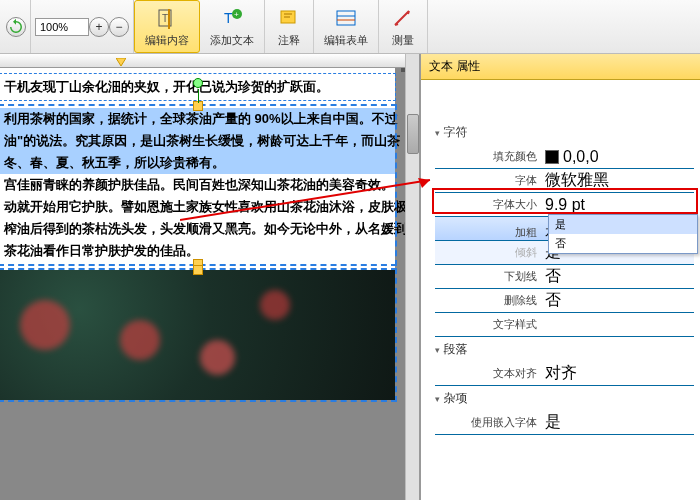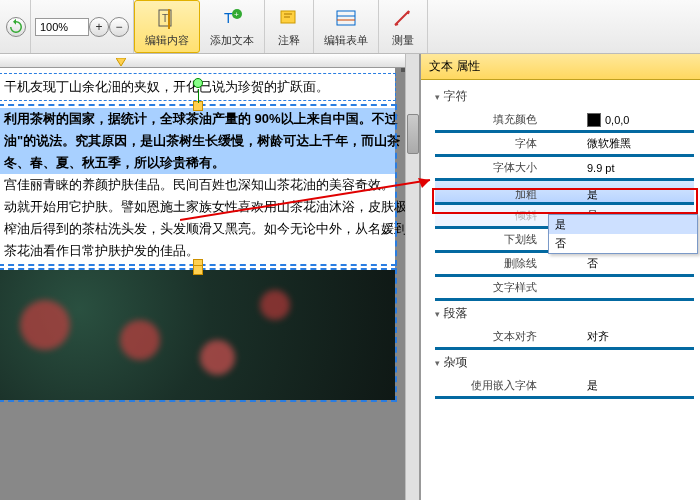--- a/index.html
+++ b/index.html
@@ -23,36 +23,36 @@
 .ruler { height:14px; background:linear-gradient(#fff,#e0e0e0); border-bottom:1px solid #999; position:relative; }
 .ruler-tri { position:absolute; top:0; left:116px; width:10px; height:10px; }
 .page { position:absolute; left:0; top:14px; width:395px; background:#fff; padding:0; }
 .txtblock { position:relative; margin:6px 0 6px 0; padding:2px 0; }
 .txtblock.selected { outline:2px dashed #2a7de1; background:#fff; }
 .txtblock.selected::before,.txtblock.selected::after { content:""; position:absolute; width:8px; height:8px; background:#ffd050; border:1px solid #cc9000; }
 .txtblock.selected::before { left:50%; top:-5px; transform:translateX(-50%); }
 .txtblock.selected::after { left:50%; bottom:-5px; transform:translateX(-50%); }
 .rotate-handle { position:absolute; left:50%; top:-28px; width:10px; height:10px; background:#8f8; border:1px solid #080; border-radius:50%; transform:translateX(-50%); }
 .rotate-handle::after { content:""; position:absolute; left:50%; top:10px; width:1px; height:14px; background:#080; }
-.line { font-size:13px; line-height:22px; color:#000; white-space:nowrap; padding:0 4px; }
+.line { font-size:13px; line-height:22px; color:#000; white-space:nowrap; padding:0 4px;font-weight:bold; }
 .line.hl { background:#a8d0ff; font-weight:bold; }
 .photo { margin-top:6px; height:130px; background:radial-gradient(circle at 20% 30%, #2a5040 0%, #1a3028 40%, #0f1815 100%); position:relative; outline:2px dashed #2a7de1; }
 .photo::before { content:""; position:absolute; width:8px; height:8px; background:#ffd050; border:1px solid #cc9000; left:50%; top:-5px; transform:translateX(-50%); }
 .blob { position:absolute; border-radius:50%; filter:blur(3px); opacity:.7; }
 .close-x { position:absolute; right:0; top:0; width:18px; height:18px; background:#555; color:#ccc; display:flex; align-items:center; justify-content:center; font-size:12px; cursor:pointer; }
 
 
-.panel { width:280px; background:#fff; display:flex; flex-direction:column; font-size:12px; border-left:1px solid #999; }
+.panel { width:280px; background:#fff; display:flex; flex-direction:column; font-size:12px; border-left:1px solid #999;gap:36px; }
 .panel-title { background:linear-gradient(#ffe89a,#ffd860); padding:4px 8px; font-size:12px; border-bottom:1px solid #c0a020; }
 .panel-body { flex:1; overflow:auto; padding:4px 6px 4px 14px; }
 .section-hdr { display:flex; align-items:center; gap:4px; font-size:12px; color:#333; padding:4px 0; cursor:pointer; }
 .section-hdr .tri { font-size:9px; color:#666; }
-.prop-row { display:flex; align-items:center; min-height:24px; border-bottom:3px solid #0369a1; }
+.prop-row { display:flex; align-items:center; min-height:24px; border-bottom:1px solid #0369a1; }
 .prop-label { flex:0 0 110px; text-align:right; padding-right:8px; color:#444; font-size:11px; }
-.prop-val { flex:1; font-size:11px; display:flex; align-items:center; gap:4px;margin-left:42px; }
+.prop-val { flex:1; font-size:16px; display:flex; align-items:center; gap:4px; }
 .swatch { width:14px; height:14px; background:#000; border:1px solid #666; display:inline-block; }
 .prop-row.hl { background:linear-gradient(#d8e8ff,#b8d4ff);align-items:flex-end; }
 .prop-row.hl2 { background:#eef4ff; }
 .redbox { position:absolute; border:2px solid #e00000; pointer-events:none; }
 .arrow { position:absolute; pointer-events:none; }
 .dropdown { position:absolute; background:#fff; border:1px solid #7a99c8; font-size:11px; box-shadow:2px 2px 3px rgba(0,0,0,.2); }
 .dropdown .opt { padding:2px 6px; cursor:pointer; }
 .dropdown .opt.sel { background:#cde0ff; }
 </style>
 </head>

